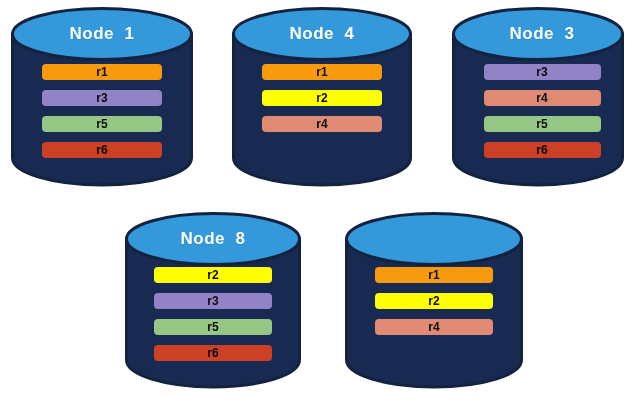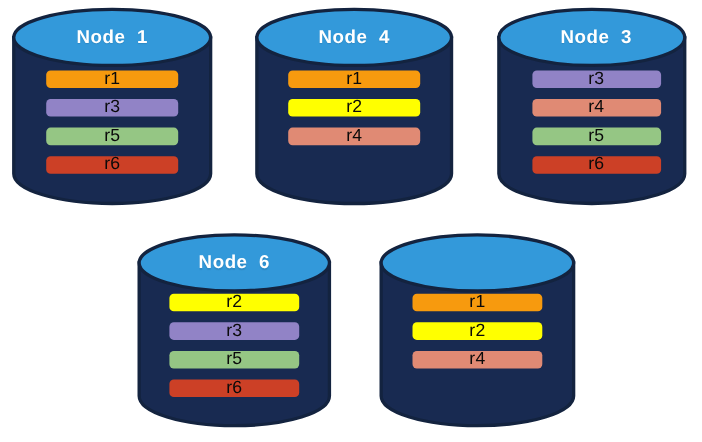--- a/index.html
+++ b/index.html
@@ -54,22 +54,22 @@
     margin: 0 auto 10px auto;
     display: flex;
     align-items: center;
     justify-content: center;
     box-sizing: border-box;
   }
   .replica-bar:last-child {
     margin-bottom: 0;
   }
   .replica-label {
-    font-size: 16px;
-    font-weight: normal;
+    font-size: 12px;
+    font-weight: bold;
     color: #0a0a0a;
     line-height: 1;
     letter-spacing: 0.2px;
   }
 </style>
 </head>
 <body>
 
 <div id="canvas" style="background: rgb(255, 255, 255);">
     <div class="node" style="left: 11px; top: 7px; width: 182px; height: 178px;">
@@ -130,21 +130,21 @@
         <div class="replica-bar" style="background: rgb(204, 64, 38); width: 117px;">
           <span class="replica-label">r6</span>
         </div>
       </div>
     </div>
     <div class="node" style="left: 125px; top: 212px; width: 176px; height: 175px;">
       <svg class="cyl-svg" width="176" height="175" viewBox="0 0 176 175">
         <path d="M 1.5 27 L 1.5 148 A 86.5 27 0 0 0 174.5 148 L 174.5 27 Z" fill="#182a51" stroke="#13233f" stroke-width="3"></path>
         <ellipse cx="88" cy="27" rx="86.5" ry="25.5" fill="#3399DA" stroke="#13233f" stroke-width="3"></ellipse>
       </svg>
-      <div class="node-title" style="top: 18px;">Node  6</div>
+      <div class="node-title" style="top: 18px;">Node  8</div>
       <div class="replicas" style="top: 55px;">
         <div class="replica-bar" style="background: rgb(255, 255, 0); width: 118px;">
           <span class="replica-label">r2</span>
         </div>
         <div class="replica-bar" style="background: rgb(145, 131, 198); width: 118px;">
           <span class="replica-label">r3</span>
         </div>
         <div class="replica-bar" style="background: rgb(149, 198, 132); width: 118px;">
           <span class="replica-label">r5</span>
         </div>

